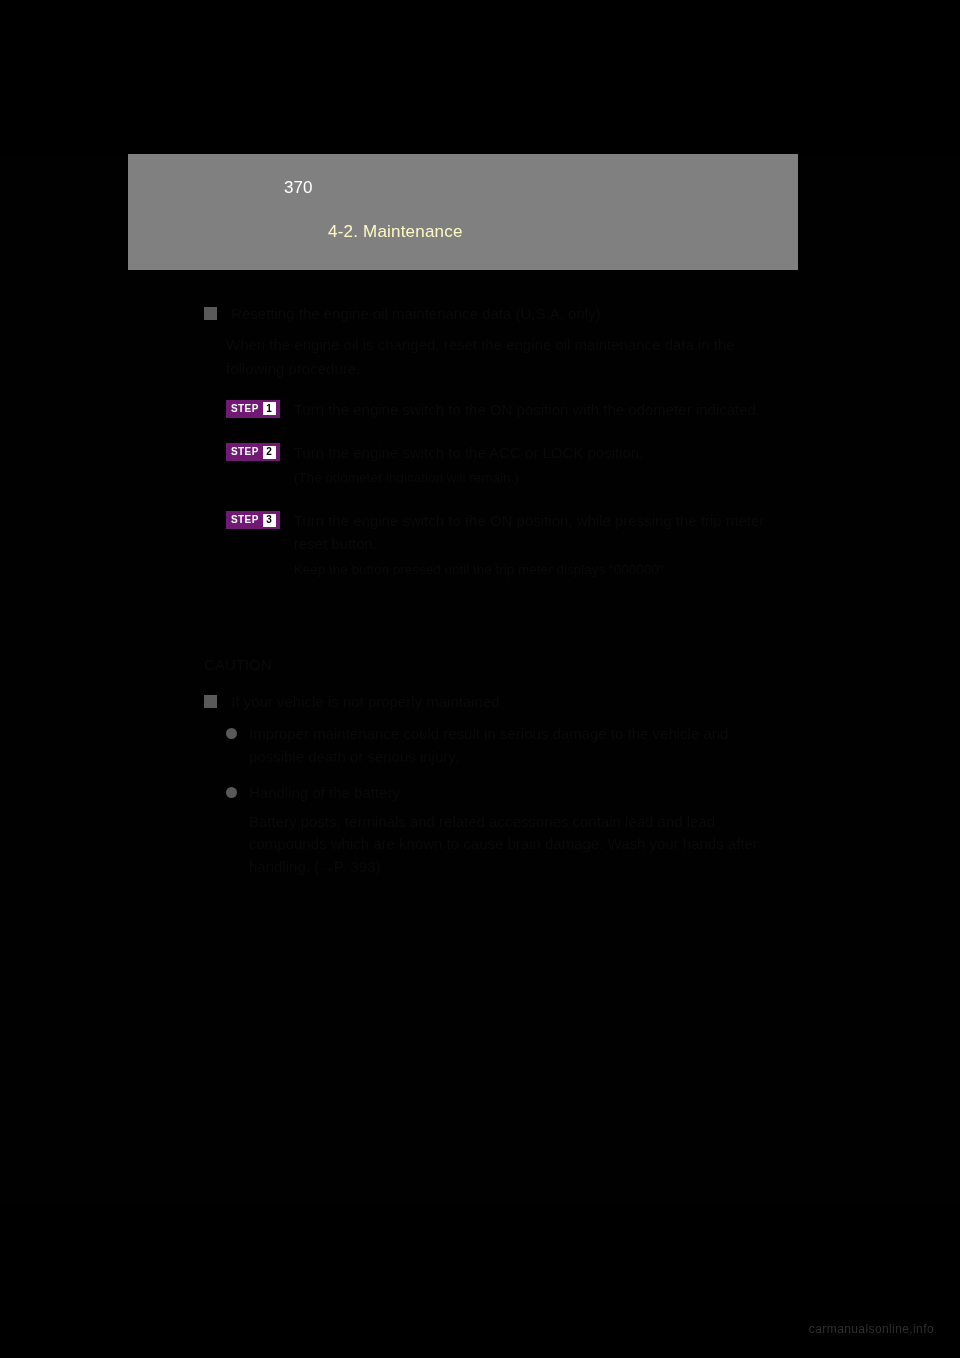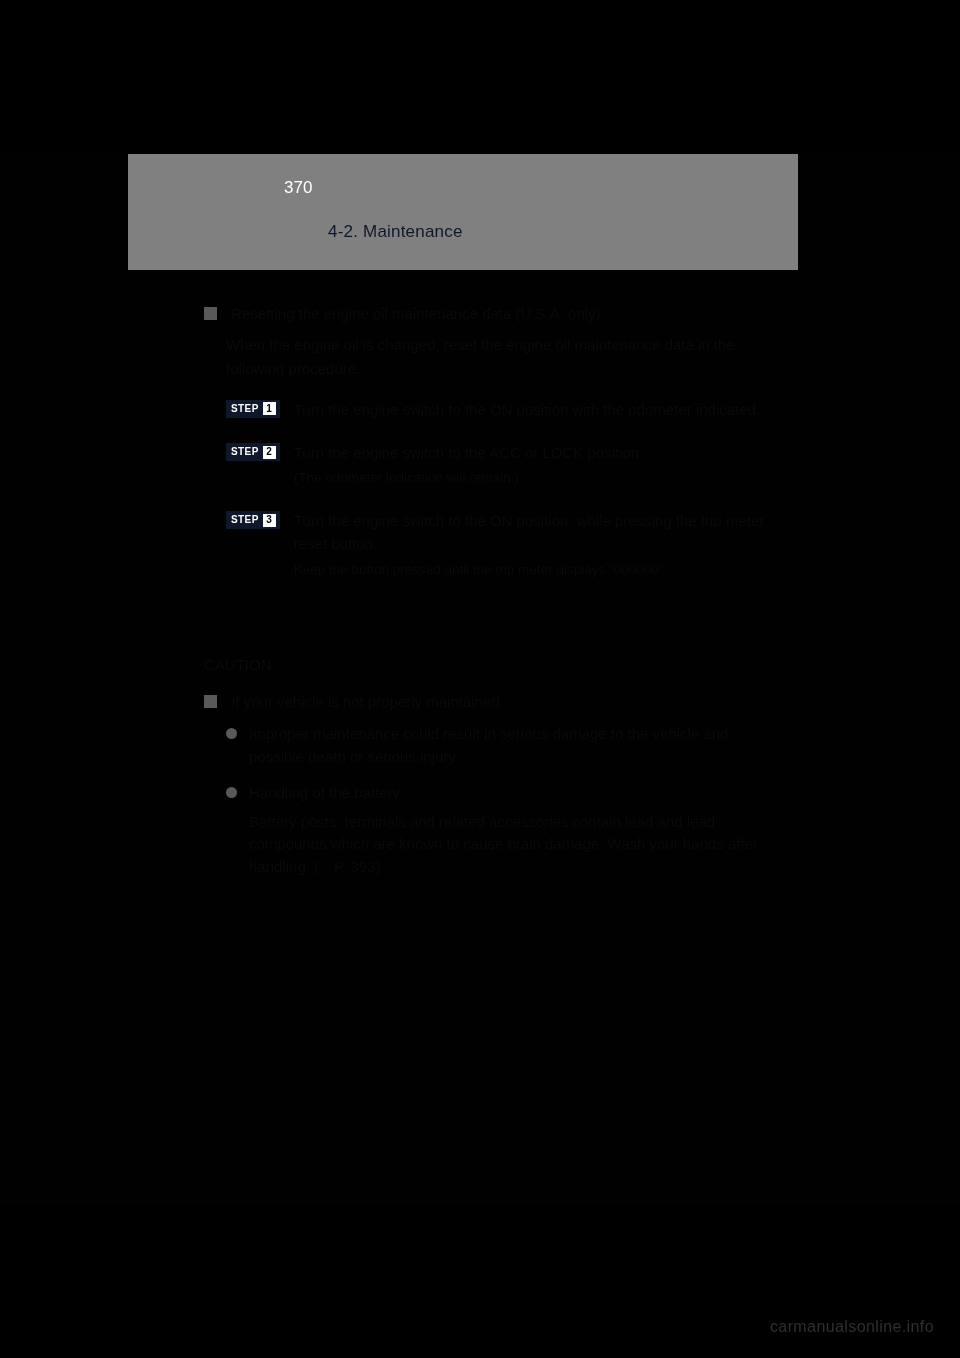--- a/index.html
+++ b/index.html
@@ -10,52 +10,52 @@
   .header-bar {
     position: absolute; left: 128px; right: 162px; top: 0; height: 116px;
     background: #808080;
   }
   .page-number {
     position: absolute; left: 156px; top: 24px;
     color: #ffffff; font-size: 17px; font-weight: 400;
   }
   .section-title {
     position: absolute; left: 200px; top: 68px;
-    color: #0f172a; font-size: 17px; font-weight: 400; letter-spacing: 0.2px;
+    color: #fef9c3; font-size: 17px; font-weight: 400; letter-spacing: 0.2px;
   }
   .body-text {
     position: absolute; left: 204px; right: 180px; top: 148px;
     color: #0a0a0a; font-size: 15px; line-height: 1.55;
   }
   .square-bullet {
     display: inline-block; width: 13px; height: 13px; background: #595959; margin-right: 10px; vertical-align: -1px;
   }
   .blk { margin-bottom: 8px; }
   .headline { font-weight: 400; }
   .intro { margin-left: 22px; margin-top: 6px; margin-bottom: 18px; }
   .step-row { display: flex; align-items: flex-start; margin-left: 22px; margin-bottom: 20px; }
   .step-badge {
-    display: flex; align-items: center; height: 18px; background: #0f172a; color: #fff;
+    display: flex; align-items: center; height: 18px; background: #701a75; color: #fff;
     font-size: 10px; font-weight: 700; padding: 0 4px 0 5px; letter-spacing: 0.4px;
     flex-shrink: 0; margin-top: 2px;
   }
   .step-badge .num {
     display: inline-flex; align-items: center; justify-content: center;
     background: #fff; color: #000; width: 13px; height: 13px; font-size: 10px; font-weight: 700;
     margin-left: 4px;
   }
   .step-text { margin-left: 14px; line-height: 1.55; }
   .step-text .sub { margin-top: 4px; font-size: 13.5px; }
   .caution-head { margin-top: 72px; }
   .caution-row { display: flex; align-items: flex-start; margin-left: 22px; margin-top: 10px; margin-bottom: 14px; }
   .circ-bullet { width: 11px; height: 11px; border-radius: 50%; background: #595959; flex-shrink: 0; margin-top: 5px; margin-right: 12px; }
   .caution-text { line-height: 1.5; }
   .watermark {
     position: absolute; right: 26px; bottom: 22px;
-    color: #2f2f2f; font-family: Verdana, Geneva, sans-serif; font-size: 16px;
+    color: #2f2f2f; font-family: Verdana, Geneva, sans-serif; font-size: 12px;
     letter-spacing: 0.4px;
   }
 </style>
 </head>
 <body>
 
 <div class="page">
   <div class="letterbox-top"></div>
 
   <div class="content-area">

